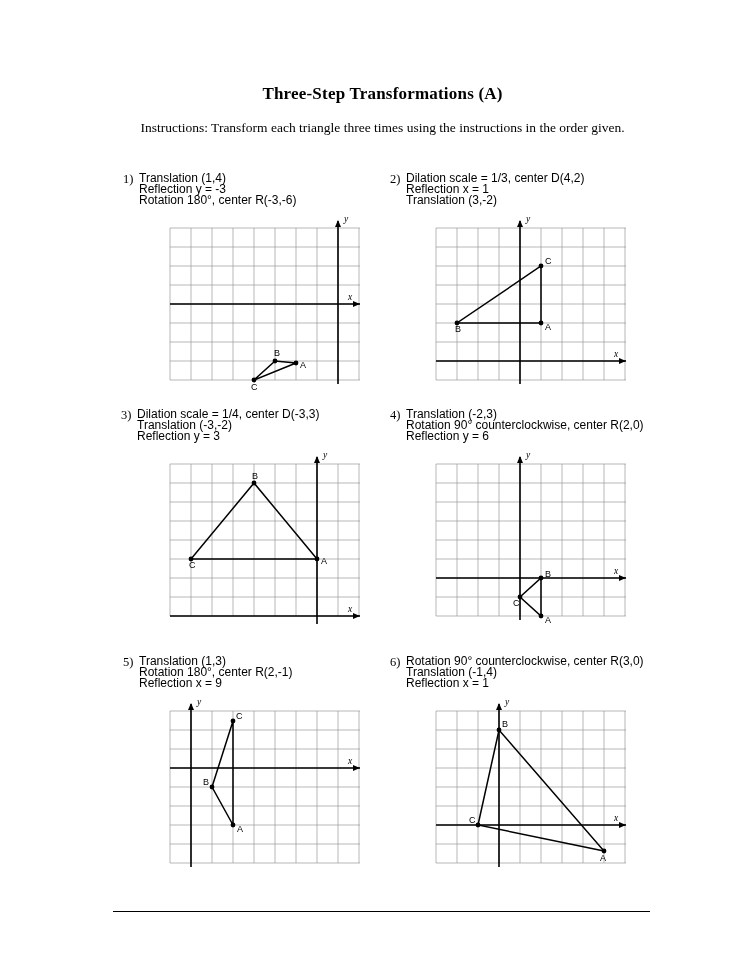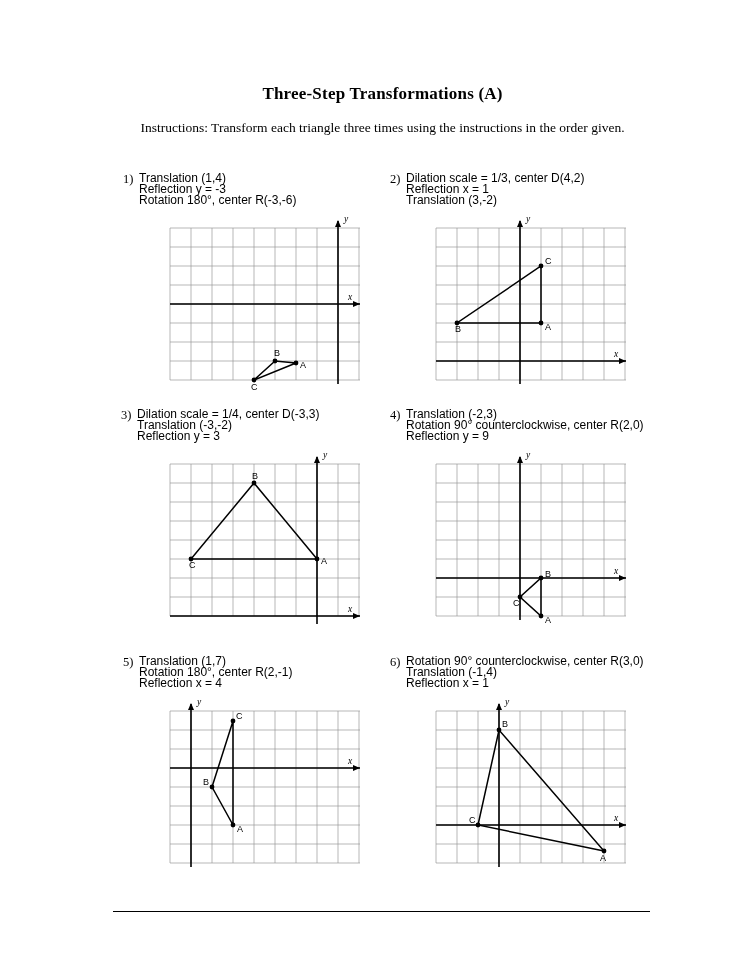--- a/index.html
+++ b/index.html
@@ -258,21 +258,21 @@
         <text class="lbl" x="41" y="116">C</text>
       </svg>
     </div>
   </div>
 
   <div class="problem" style="left:382px; top:408px; width:270px;">
     <span class="prob-num">4)</span>
     <div class="prob-lines">
       <div>Translation (-2,3)</div>
       <div>Rotation 90° counterclockwise, center R(2,0)</div>
-      <div>Reflection y = 9</div>
+      <div>Reflection y = 6</div>
     </div>
     <div class="grid-wrap" style="left:24px; top:44px;">
       <svg width="220" height="180" viewBox="0 0 220 180">
         <g>
           <line class="gl" x1="22" y1="12" x2="212" y2="12"></line>
           <line class="gl" x1="22" y1="31" x2="212" y2="31"></line>
           <line class="gl" x1="22" y1="50" x2="212" y2="50"></line>
           <line class="gl" x1="22" y1="69" x2="212" y2="69"></line>
           <line class="gl" x1="22" y1="88" x2="212" y2="88"></line>
           <line class="gl" x1="22" y1="107" x2="212" y2="107"></line>
@@ -307,23 +307,23 @@
         <text class="lbl" x="131" y="171">A</text>
         <text class="lbl" x="131" y="125">B</text>
         <text class="lbl" x="99" y="154">C</text>
       </svg>
     </div>
   </div>
 
   <div class="problem" style="left:115px; top:655px; width:250px;">
     <span class="prob-num">5)</span>
     <div class="prob-lines">
-      <div>Translation (1,7)</div>
+      <div>Translation (1,3)</div>
       <div>Rotation 180°, center R(2,-1)</div>
-      <div>Reflection x = 4</div>
+      <div>Reflection x = 9</div>
     </div>
     <div class="grid-wrap" style="left:25px; top:44px;">
       <svg width="220" height="180" viewBox="0 0 220 180">
         <g>
           <line class="gl" x1="22" y1="12" x2="212" y2="12"></line>
           <line class="gl" x1="22" y1="31" x2="212" y2="31"></line>
           <line class="gl" x1="22" y1="50" x2="212" y2="50"></line>
           <line class="gl" x1="22" y1="69" x2="212" y2="69"></line>
           <line class="gl" x1="22" y1="88" x2="212" y2="88"></line>
           <line class="gl" x1="22" y1="107" x2="212" y2="107"></line>

